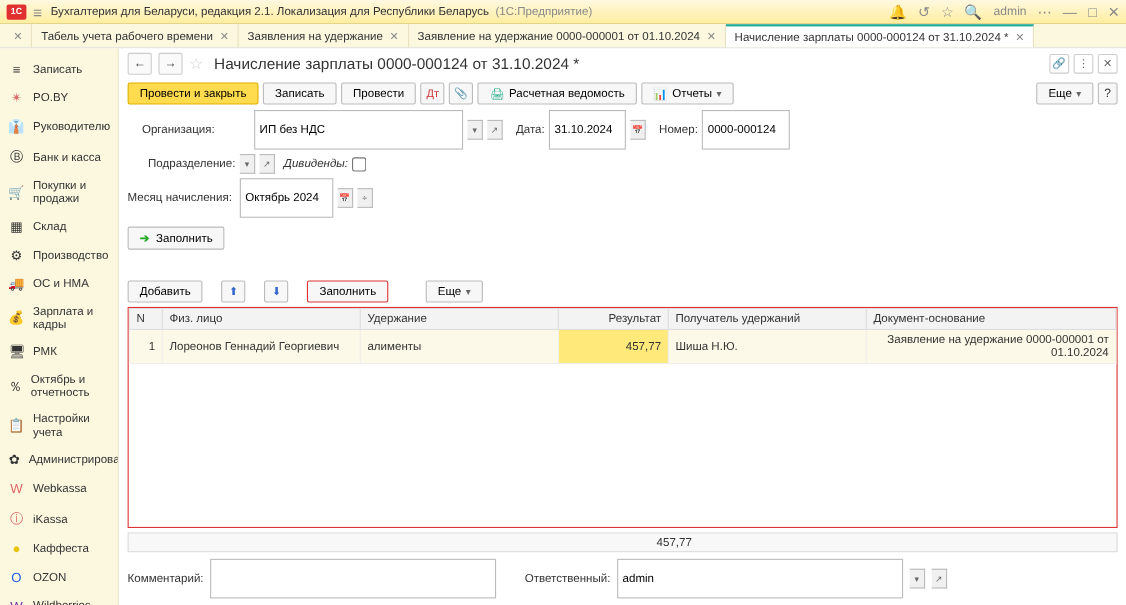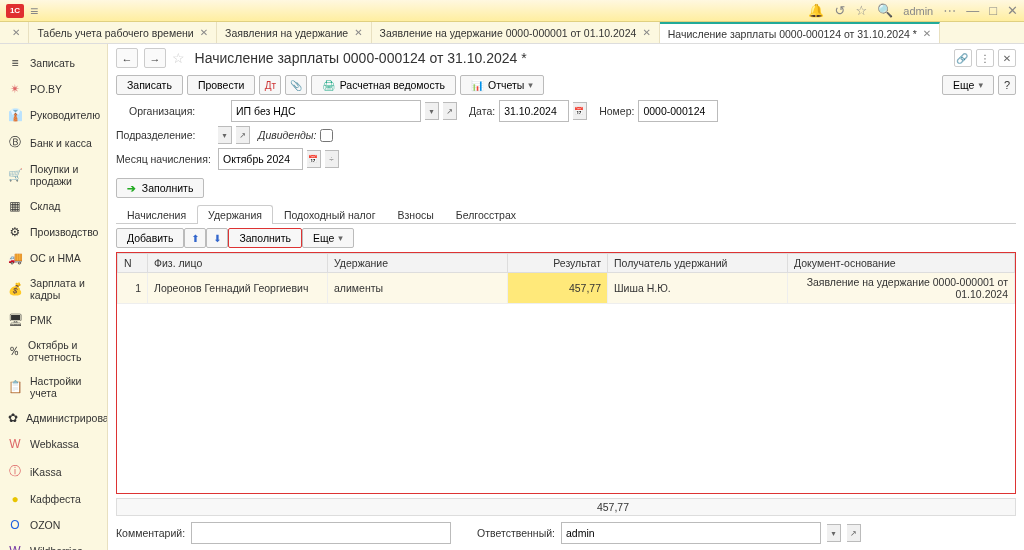--- a/index.html
+++ b/index.html
@@ -40,36 +40,36 @@
 .btn { border: 1px solid #bbb; background: #f7f7f7; padding: 2px 10px; font-size: 10.5px; border-radius: 2px; cursor:pointer; height: 20px; display:flex;align-items:center;gap:4px;}
 .btn.primary { background: #ffdb4d; border-color: #e0b000; }
 .btn.menu::after{content:" ▾";color:#666;font-size:9px;}
 .iconbtn { width:22px; height:20px; border:1px solid #bbb; background:#f7f7f7;display:flex;align-items:center;justify-content:center;font-size:10px;border-radius:2px;cursor:pointer;}
 .toolbar .spacer{flex:1;}
 .hq { width:18px;height:20px;border:1px solid #bbb;background:#f7f7f7;display:flex;align-items:center;justify-content:center;border-radius:2px;font-size:11px;cursor:pointer;}
 
 
 .formrow { display:flex; align-items:center; gap:4px; padding:2px 8px;}
 .lbl { font-size: 10.5px; color:#333; }
-.input { border:1px solid #bbb; height:22px; font-size:10.5px; padding:0 4px; background:#fff;}
+.input { border:1px solid #bbb; height:36px; font-size:10.5px; padding:0 4px; background:#fff;}
 .pick { width:14px;height:18px;border:1px solid #bbb;border-left:none;background:#f0f0f0;display:flex;align-items:center;justify-content:center;font-size:8px;color:#666;cursor:pointer;}
 .chk{width:13px;height:13px;}
 
 
 .fillrow{padding:6px 8px;}
 .fillbtn{border:1px solid #bbb;background:#f7f7f7;padding:3px 10px;font-size:10.5px;border-radius:2px;cursor:pointer;display:inline-flex;align-items:center;gap:6px;}
 .fillbtn .gic{color:#2a2;font-weight:bold;}
 
 
 .subtabs{display:flex;align-items:flex-end;border-bottom:1px solid #ccc;margin:0 8px;}
 .subtab{padding:3px 10px;font-size:10.5px;border:1px solid transparent;border-bottom:none;cursor:pointer;position:relative;top:1px;border-radius:3px 3px 0 0;}
 .subtab.active{border-color:#ccc;background:#fff;}
 
 
-.tabtool{display:flex;align-items:flex-start;gap:0;padding:4px 8px;}
+.tabtool{display:flex;align-items:flex-start;gap:17px;padding:4px 8px;margin-top:18px;}
 .redbox{border:1.5px solid #d33 !important;}
 
 
 .tablewrap{margin:0 8px;border:1.5px solid #d33;flex:1;overflow:auto;background:#fff;}
 table{border-collapse:collapse;width:100%;font-size:10.5px;}
 th{background:#f3f3f3;border:1px solid #ddd;padding:3px 6px;font-weight:normal;text-align:left;color:#333;height:18px;}
 td{border:1px solid #eee;padding:3px 6px;height:18px;}
 td.num,th.num{text-align:right;}
 td.numcell{background:#ffe97a;text-align:right;}
 .rowhl td{background:#fdf9e8;}
@@ -81,20 +81,23 @@
 
 .commentrow{display:flex;align-items:center;gap:6px;padding:6px 8px;}
 .commentrow .input{flex:0 0 260px;}
 </style>
 </head>
 <body>
 
 <div class="titlebar">
   <div class="logo">1C</div>
   <span class="hamburger">≡</span>
+  <span class="ttext">
+    <span>Бухгалтерия для Беларуси, редакция 2.1. Локализация для Республики Беларусь</span> &nbsp;<span class="gray">(1С:Предприятие)</span>
+  </span>
   <div class="right">
     <span class="ic">🔔</span>
     <span class="ic">↺</span>
     <span class="ic">☆</span>
     <span class="ic">🔍</span>
     <span>admin</span>
     <span class="ic">⋯</span>
     <span class="ic">—</span>
     <span class="ic">□</span>
     <span class="ic">✕</span>
@@ -207,20 +210,21 @@
       <span style="color:#ccc;font-size:14px;">☆</span>
       <span class="doctitle">Начисление зарплаты 0000-000124 от 31.10.2024 *</span>
       <div class="right">
         <div class="smallic">🔗</div>
         <div class="smallic">⋮</div>
         <div class="smallic">✕</div>
       </div>
     </div>
 
     <div class="toolbar">
+      <button class="btn primary">Провести и закрыть</button>
       <button class="btn">Записать</button>
       <button class="btn">Провести</button>
       <div class="iconbtn" style="color:#c33;">Дт</div>
       <div class="iconbtn">📎</div>
       <button class="btn">
           <span style="color:#2a8;">🖨</span>
           <span>Расчетная ведомость</span>
         </button>
       <button class="btn menu">
           <span style="color:#38c;">📊</span>
@@ -237,48 +241,41 @@
       <div class="pick">▾</div>
       <div class="pick">↗</div>
       <span class="lbl" style="margin-left:8px;">Дата:</span>
       <input class="input" style="width: 70px;" value="31.10.2024">
       <div class="pick">📅</div>
       <span class="lbl" style="margin-left:8px;">Номер:</span>
       <input class="input" style="width: 80px;" value="0000-000124">
     </div>
 
     <div class="formrow">
-      <span class="lbl" style="width:98px;">Подразделение:</span>
+      <span class="lbl" style="width:98px;text-align:right;">Подразделение:</span>
       <div class="pick">▾</div>
       <div class="pick">↗</div>
       <span class="lbl" style="margin-left:4px;font-style:italic;">Дивиденды:</span>
       <input type="checkbox" class="chk" style="">
     </div>
 
     <div class="formrow">
       <span class="lbl" style="width:98px;">Месяц начисления:</span>
       <input class="input" style="width: 85px;" value="Октябрь 2024">
       <div class="pick">📅</div>
       <div class="pick">÷</div>
     </div>
 
     <div class="fillrow">
       <button class="fillbtn">
           <span class="gic">➔</span>
           <span>Заполнить</span>
         </button>
     </div>
 
-    <div class="subtabs">
-      <div class="subtab">Начисления</div>
-      <div class="subtab active">Удержания</div>
-      <div class="subtab">Подоходный налог</div>
-      <div class="subtab">Взносы</div>
-      <div class="subtab">Белгосстрах</div>
-    </div>
 
     <div class="tabtool">
       <button class="btn">Добавить</button>
       <div class="iconbtn" style="color:#36c;">⬆</div>
       <div class="iconbtn" style="color:#36c;">⬇</div>
       <button class="btn redbox">Заполнить</button>
       <div class="spacer"></div>
       <button class="btn menu">Еще</button>
     </div>
 

